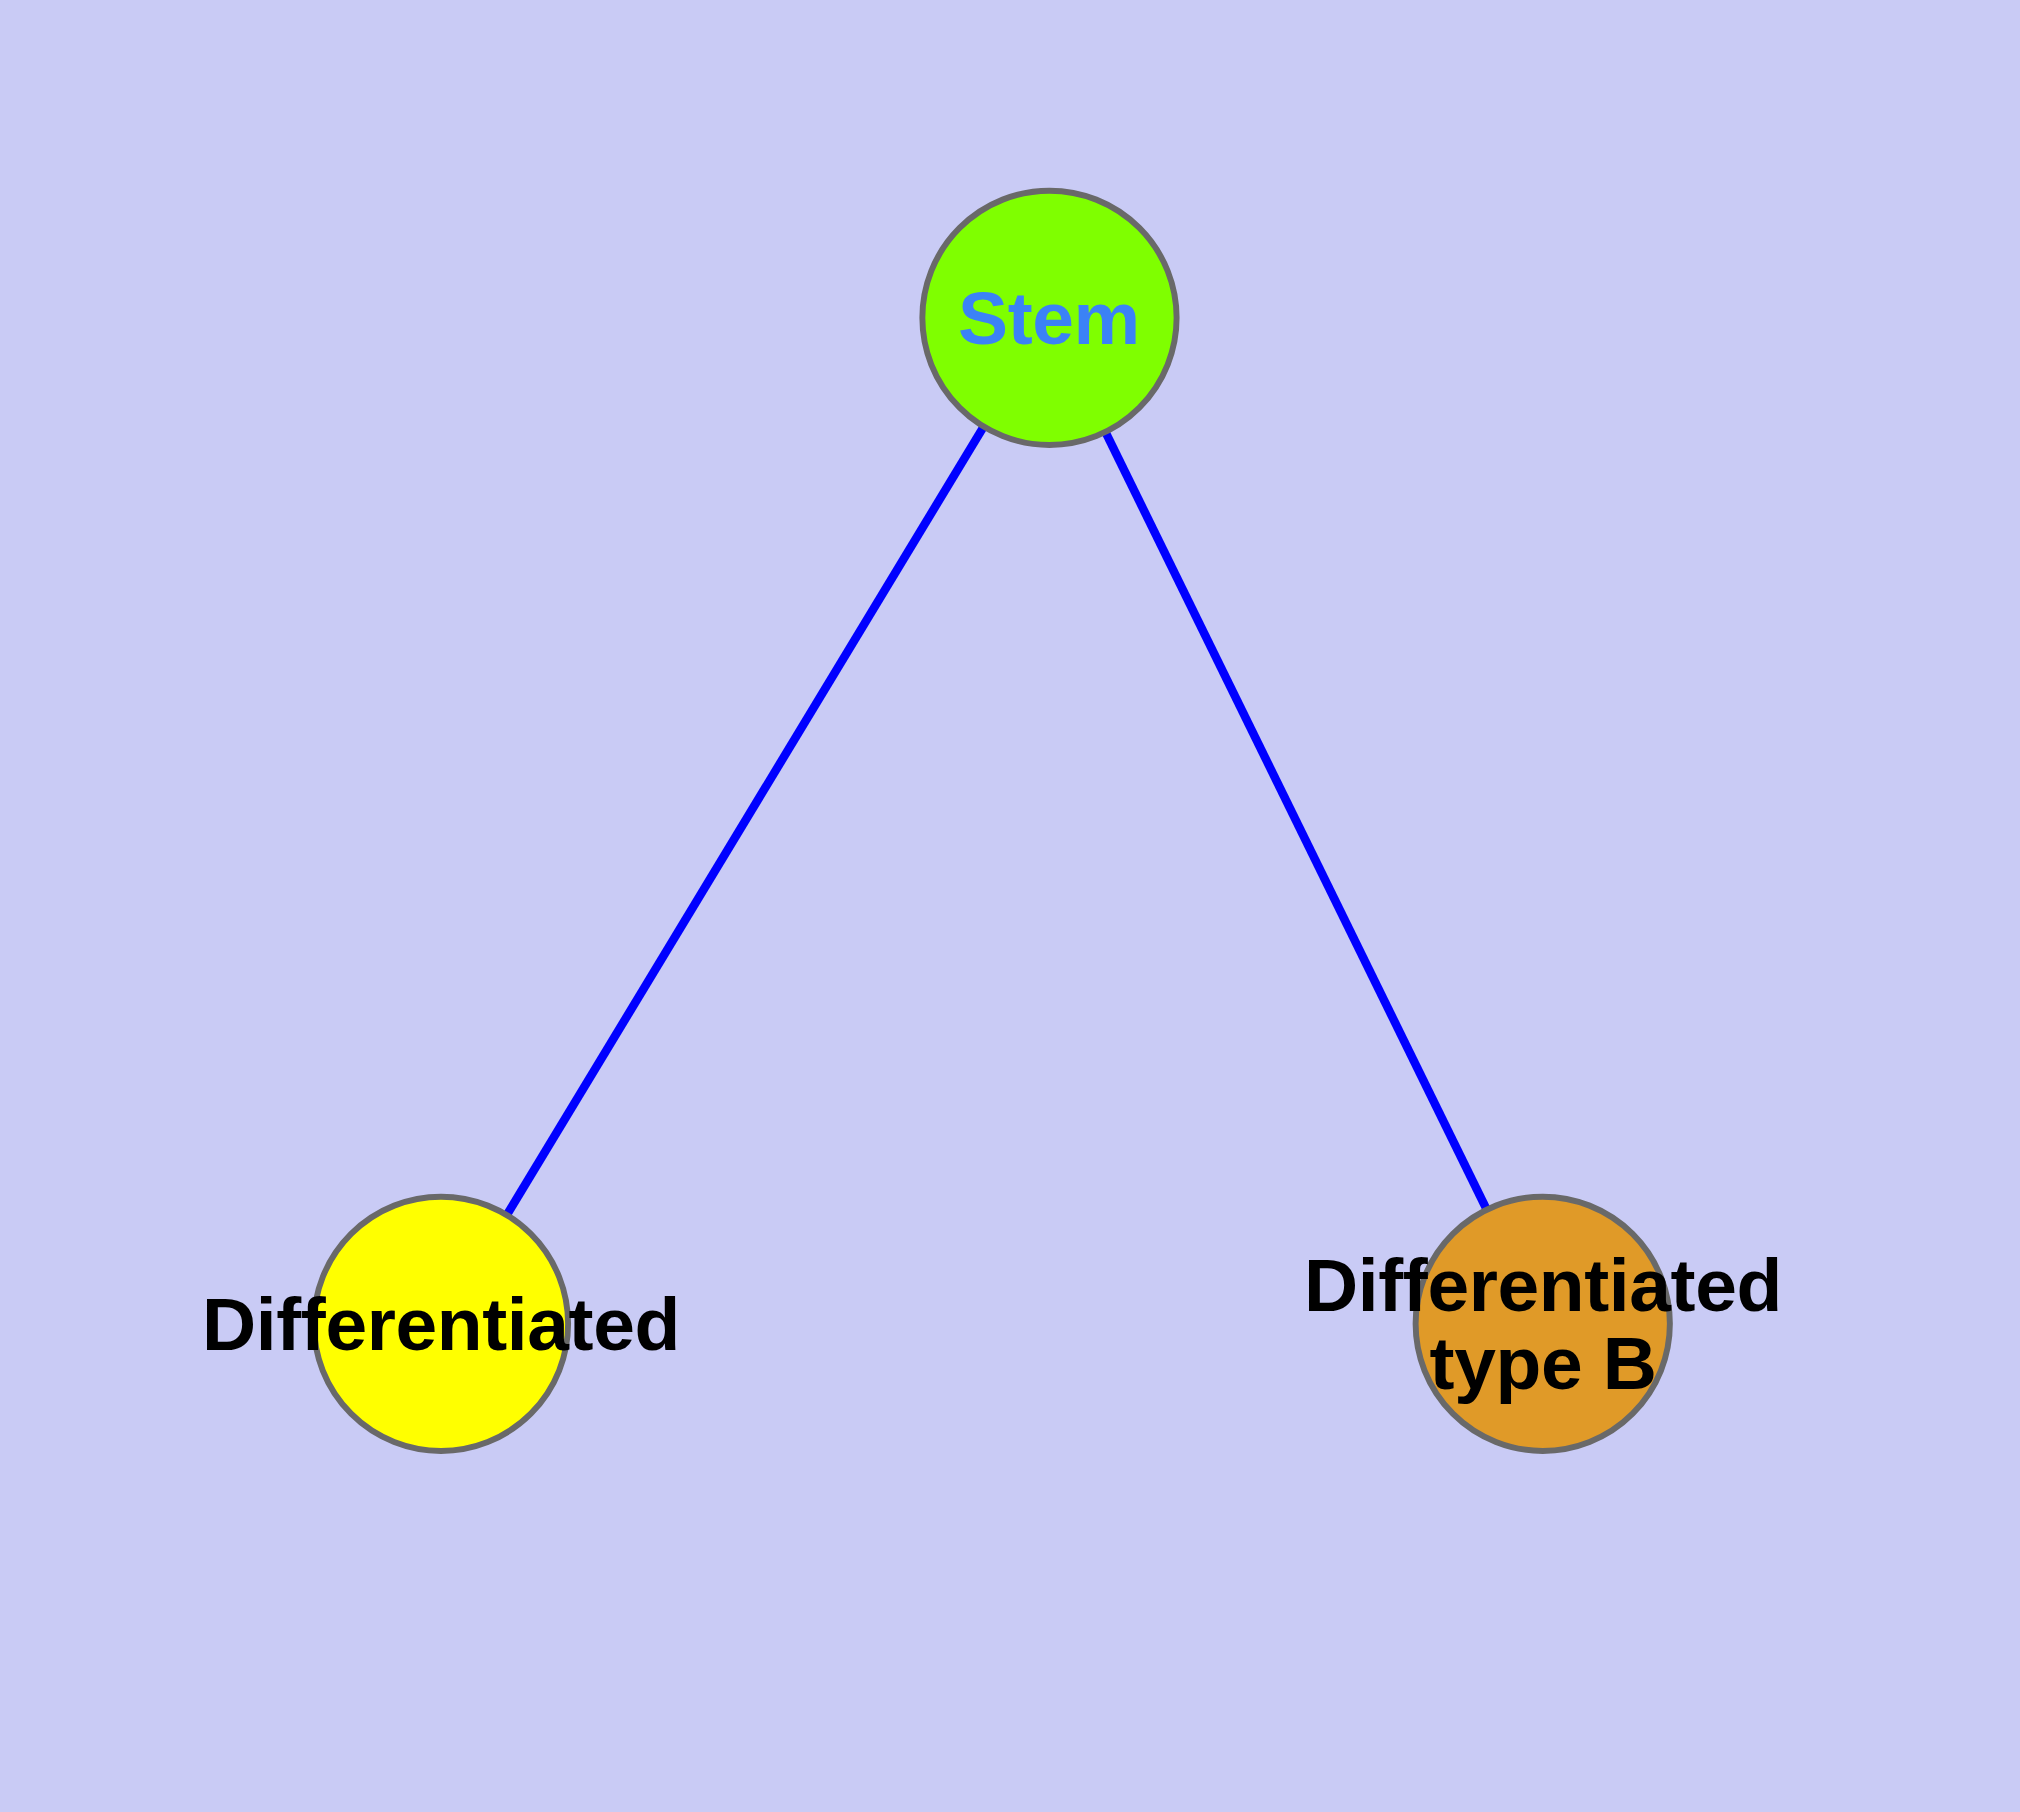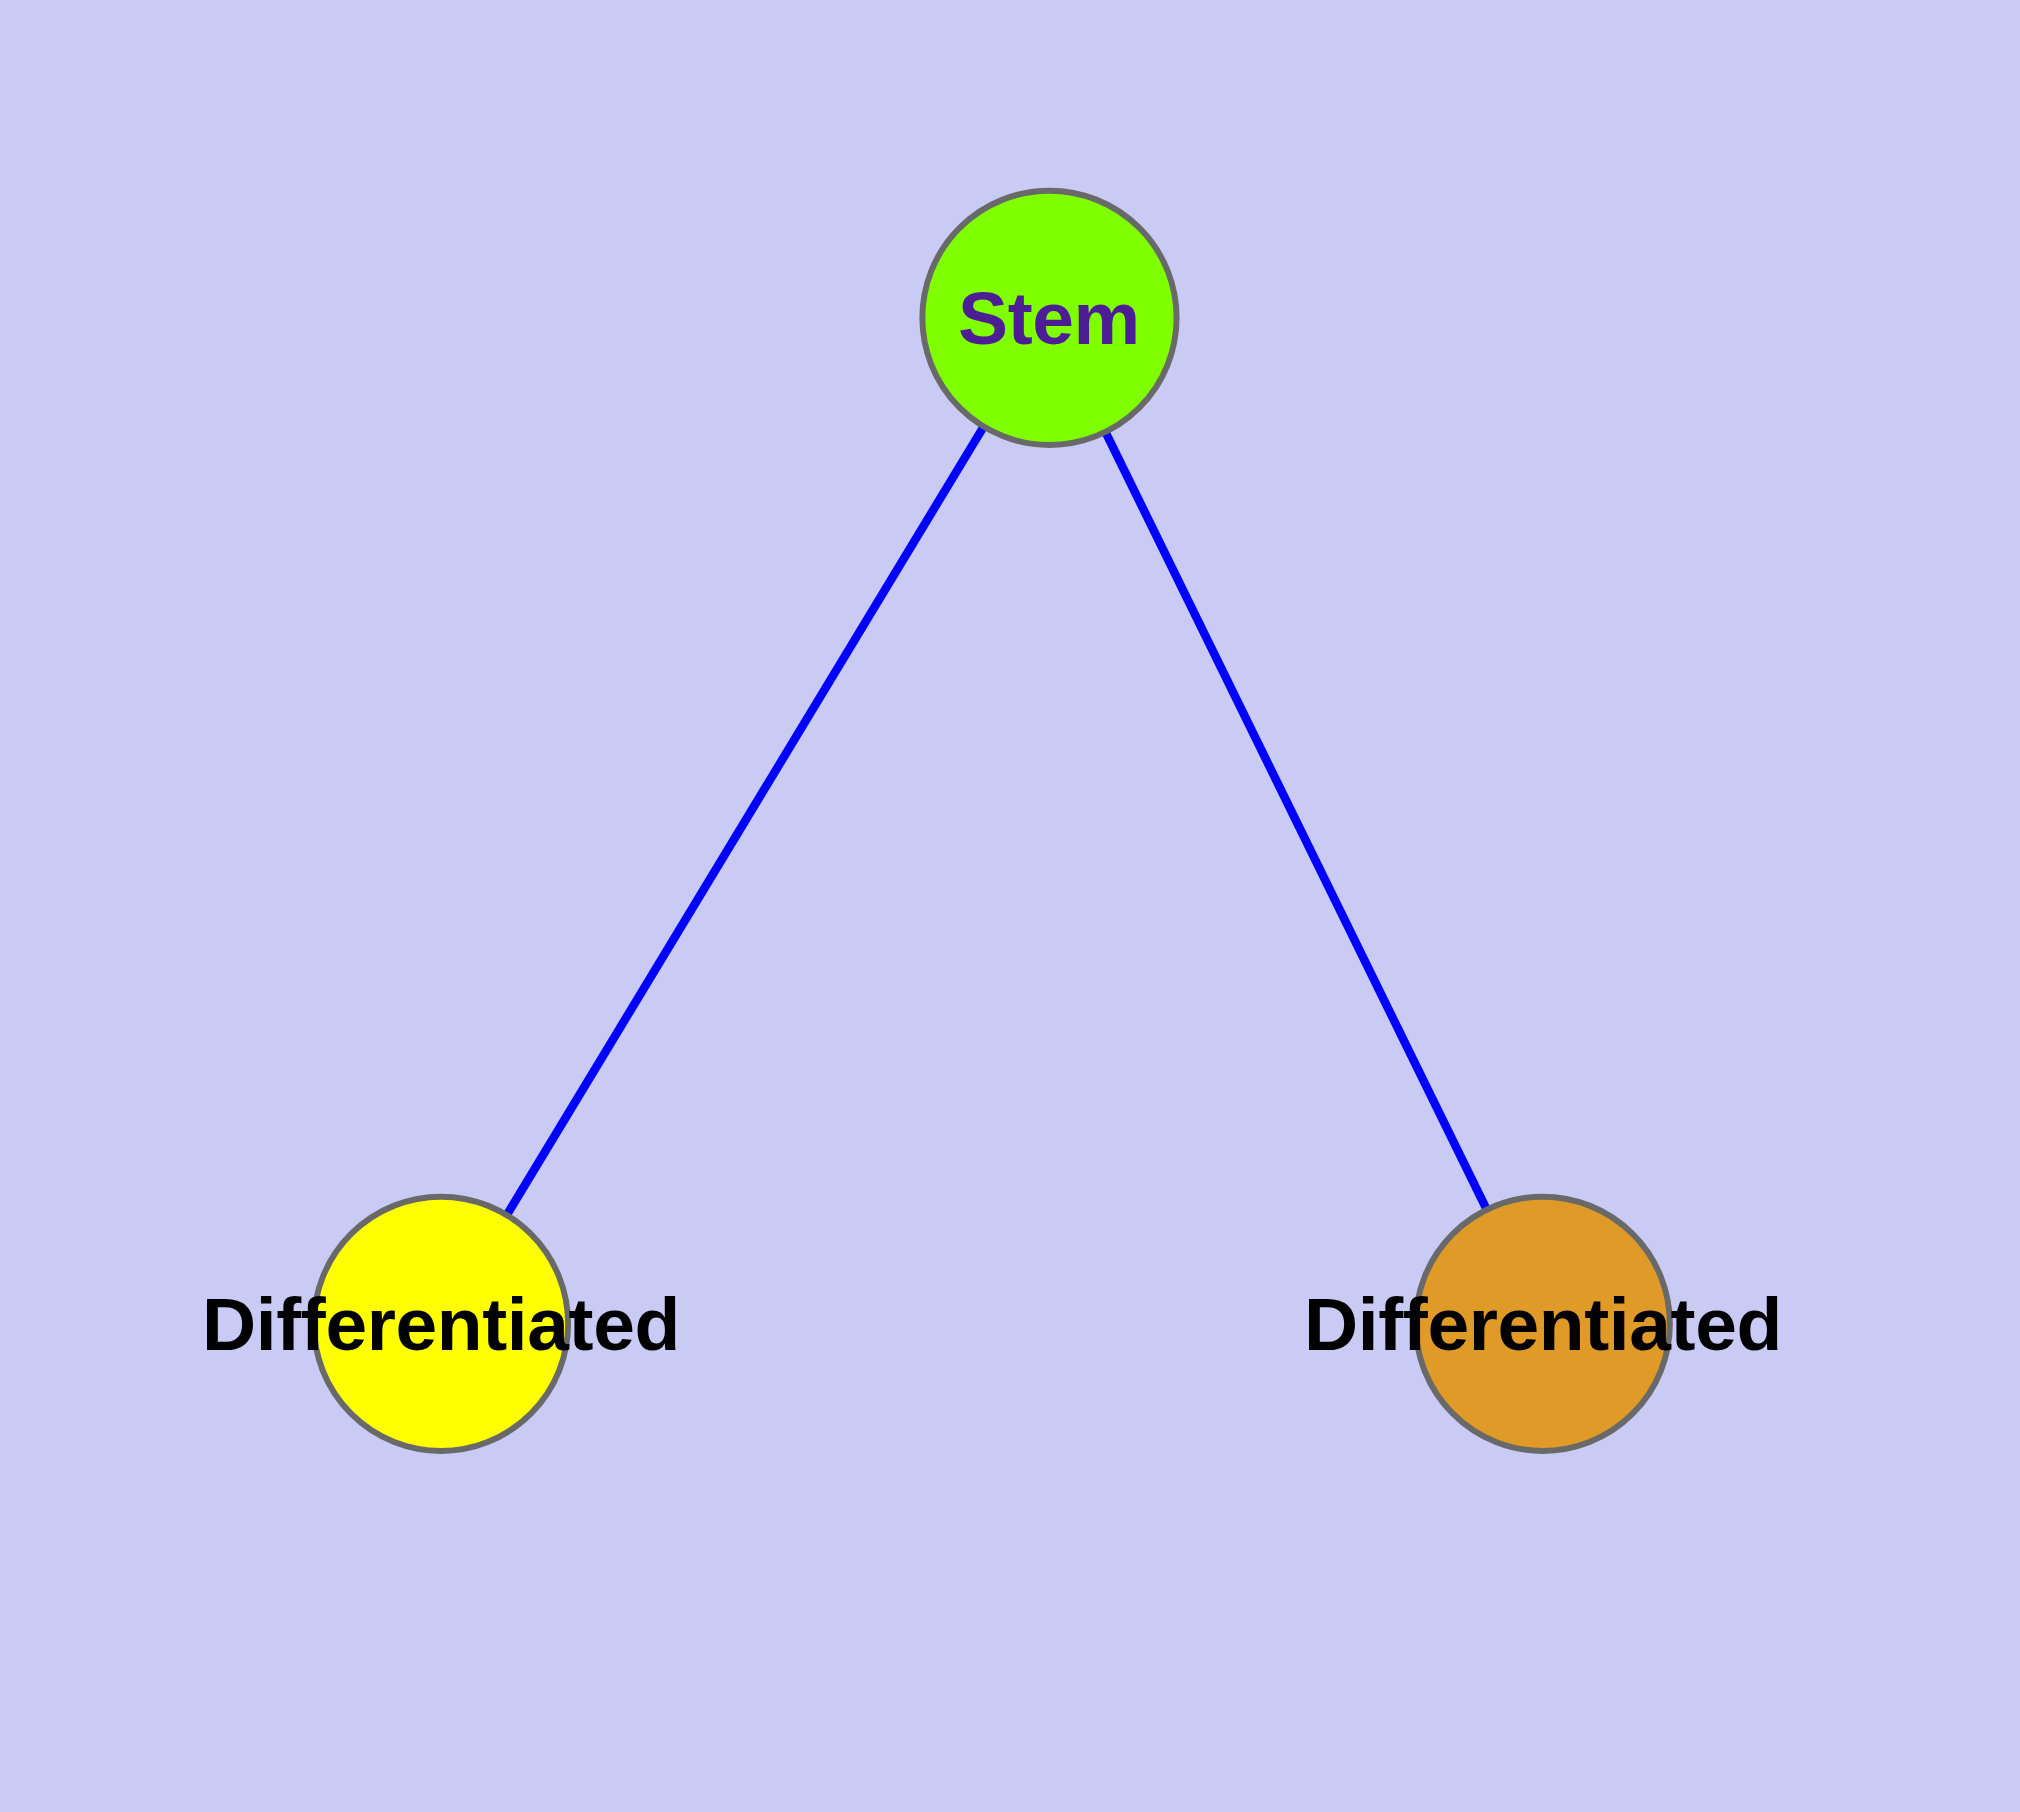--- a/index.html
+++ b/index.html
@@ -54,19 +54,19 @@
         <line x1="1238" y1="375" x2="1820" y2="1562" stroke="#0000FF" stroke-width="10" stroke-linecap="butt"></line>
       </g>
     <g id="nodes-layer">
         <circle cx="1238" cy="375" r="150" fill="#7FFF00" stroke="#696969" stroke-width="7"></circle>
         <circle cx="520" cy="1562" r="150" fill="#FFFF00" stroke="#696969" stroke-width="7"></circle>
         <circle cx="1820" cy="1562" r="150" fill="#E09A28" stroke="#696969" stroke-width="7"></circle>
       </g>
   </svg>
 
   <div id="labels-layer">
-      <div class="node-label" style="left: 1049px; top: 318px; font-size: 75px; color: #4c1d95;"><div>Stem</div></div>
+      <div class="node-label" style="left: 1049px; top: 318px; font-size: 75px; color: #3b82f6;"><div>Stem</div></div>
       <div class="node-label" style="left: 441px; top: 1324px; font-size: 75px; color: rgb(0, 0, 0);"><div>Differentiated</div></div>
-      <div class="node-label" style="left: 1543px; top: 1324px; font-size: 75px; color: rgb(0, 0, 0);"><div>Differentiated</div></div>
+      <div class="node-label" style="left: 1543px; top: 1324px; font-size: 75px; color: rgb(0, 0, 0);"><div>Differentiated</div><div>type B</div></div>
     </div>
 
 </div>
 
 
 </body></html>

